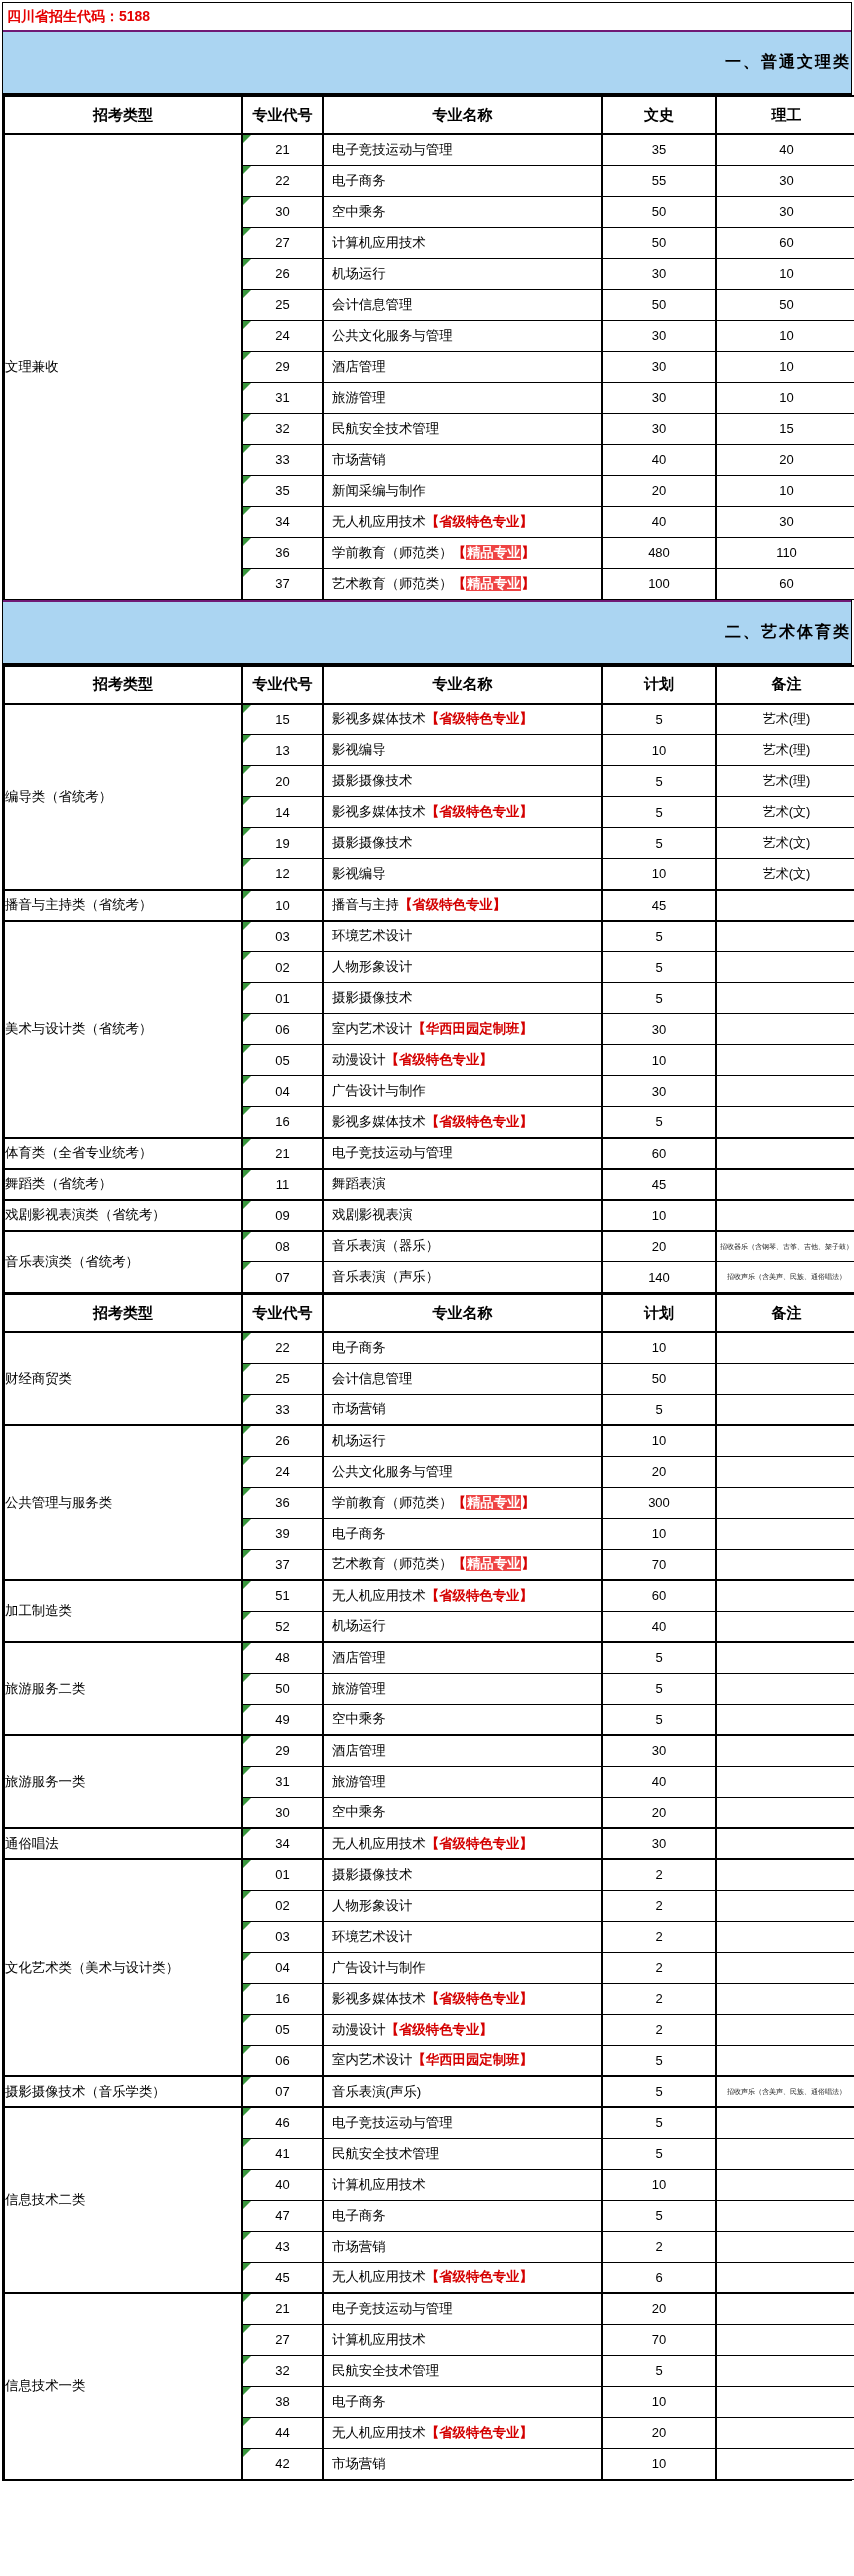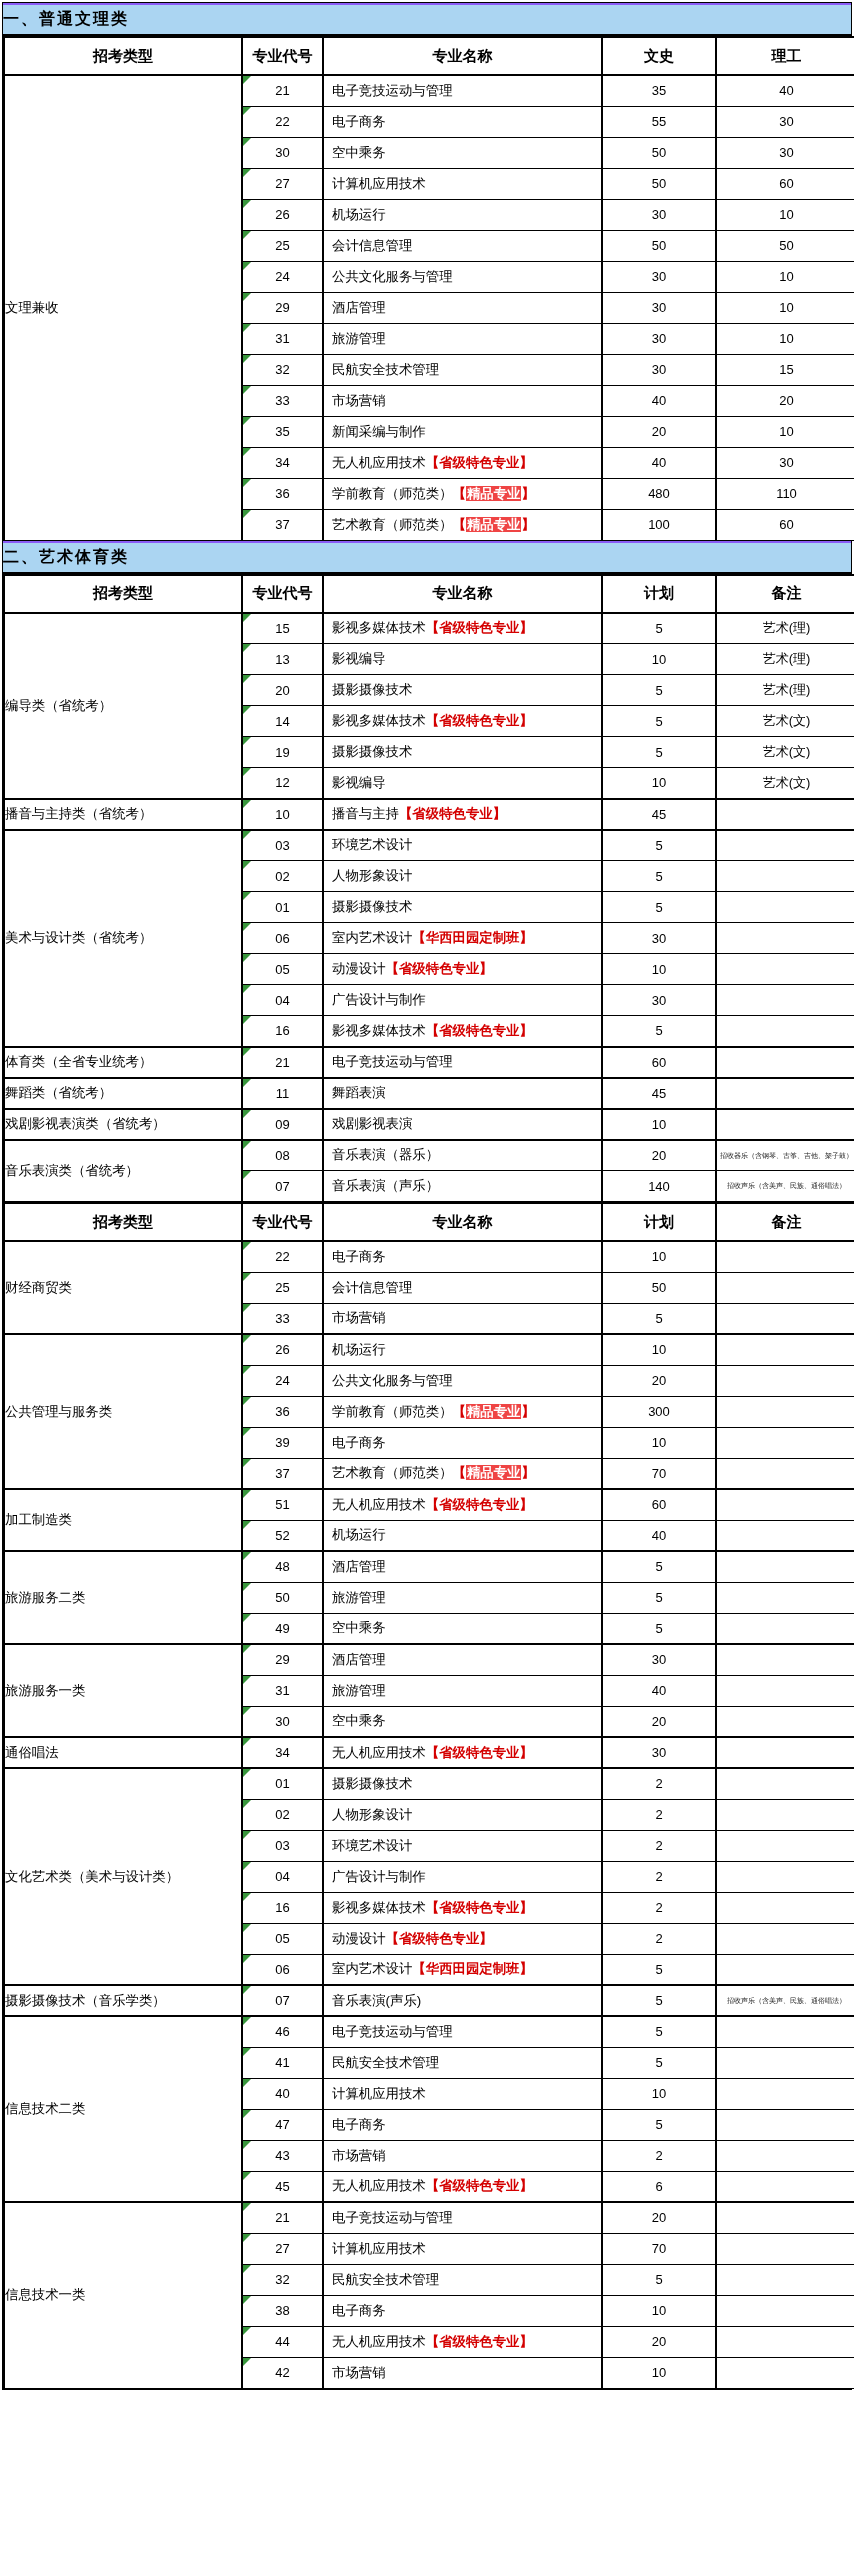--- a/index.html
+++ b/index.html
@@ -14,23 +14,23 @@
     text-align: center; font-size: 17px; font-weight: bold;
     padding: 6px 0 5px; letter-spacing: 1px;
     border-bottom: 1px solid #888;
   }
   .code-line {
     color: #e50000; font-weight: bold; font-size: 14px;
     padding: 5px 6px 4px 4px; text-align: left; background: #fff;
   }
   .band {
     background: #abd5f2;
-    border-top: 2px solid #8b5cf6; border-bottom: 2px solid #000;
-    text-align: left; font-size: 16px; font-weight: bold;
-    padding: 4px 0; letter-spacing: 2px;
+    border-top: 2px solid #701a75; border-bottom: 2px solid #000;
+    text-align: right; font-size: 16px; font-weight: bold;
+    padding: 20px 0; letter-spacing: 2px;
   }
   table { width: 100%; border-collapse: collapse; table-layout: fixed; background: #fff; }
   th, td { border: 1px solid #000; border-left-width: 2px; border-right-width: 2px; overflow: hidden; }
   thead th {
     height: 38px; font-size: 15px; font-weight: bold; text-align: center;
     border-top: 2px solid #000; border-bottom: 2px solid #000;
   }
   td { height: 31px; font-size: 13px; vertical-align: middle; }
   tr.group-start td { border-top: 2px solid #000; }
   td.group { font-size: 13.4px; }
@@ -45,20 +45,21 @@
   td.small { font-size: 7px; color: #222; padding: 0 2px; line-height: 1.3; }
   .tag { white-space: nowrap; }
   .tag-outline, .tag-outline .tag-inner, .tag-outline .br { color: #d40000; font-weight: bold; }
   .tag-fill .br { color: #d40000; font-weight: bold; }
   .tag-fill .tag-inner { background: #ef4444; color: #fff; font-weight: bold; padding: 0 1px; }
 </style>
 </head>
 <body>
 
 <div class="wrap">
+  <div class="code-line">四川省招生代码：5188</div>
 
   <section>
     <div class="band">一、普通文理类</div>
     <table>
         <colgroup>
           <col style="width: 238px;">
           <col style="width: 81px;">
           <col style="width: 279px;">
           <col style="width: 114px;">
           <col style="width: 141px;">

